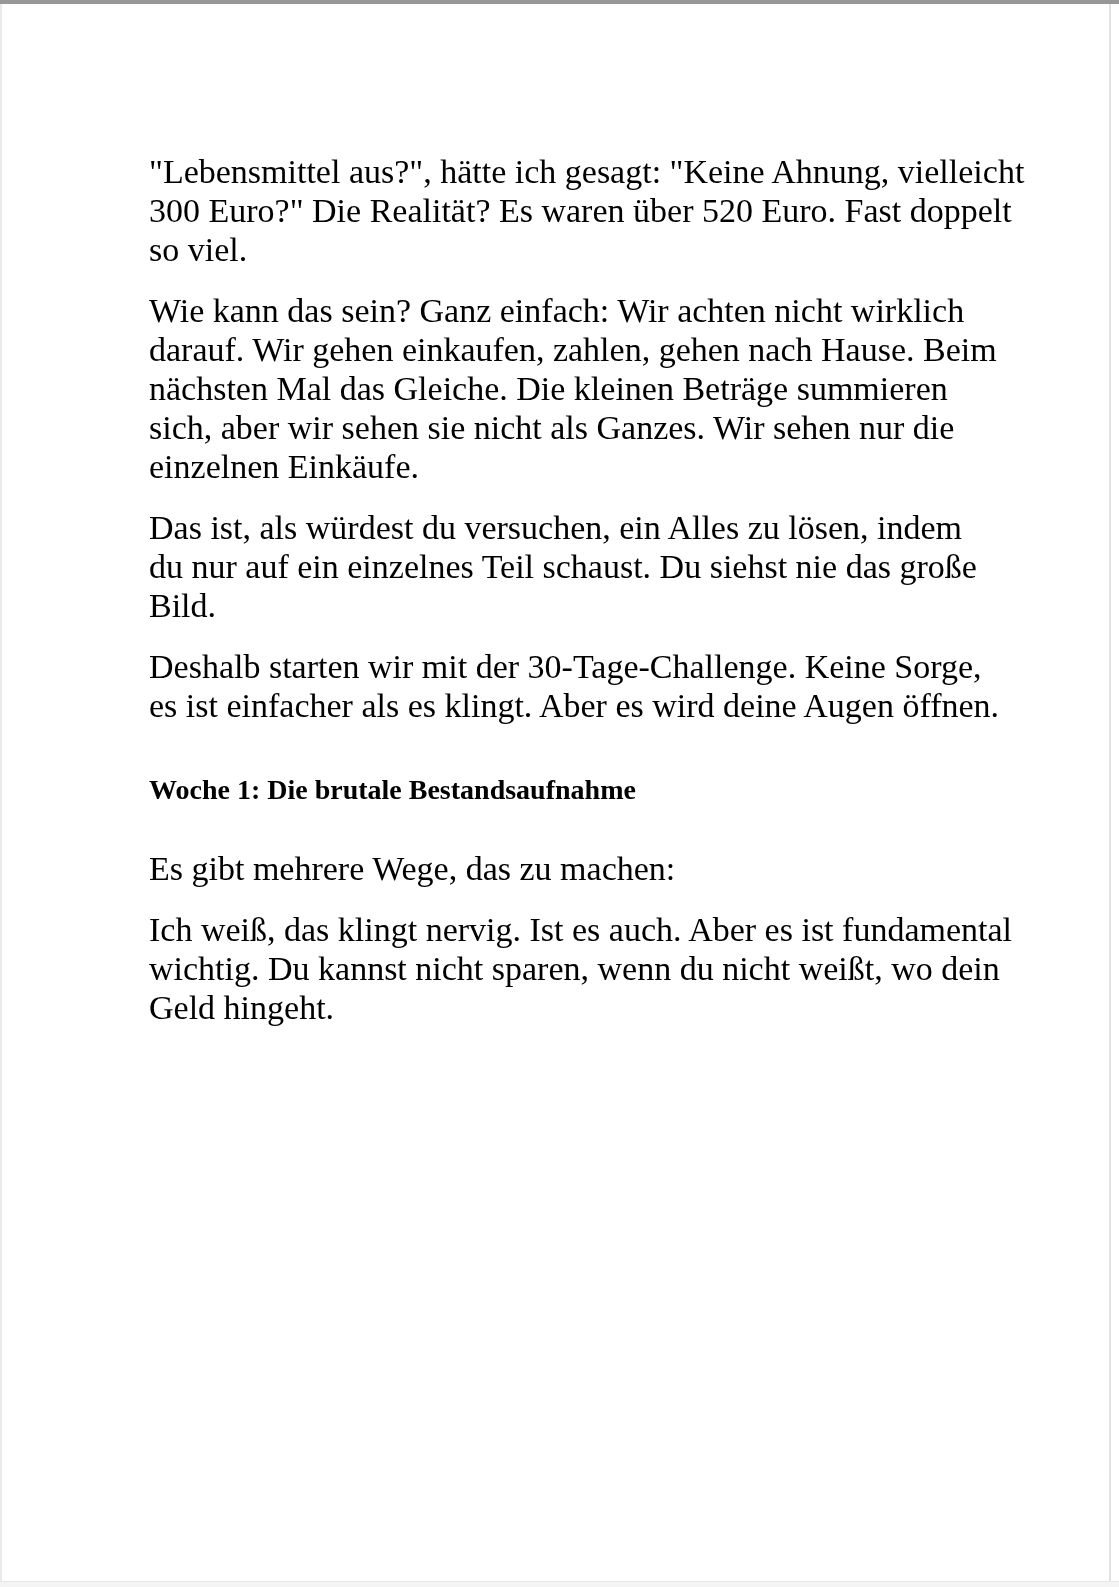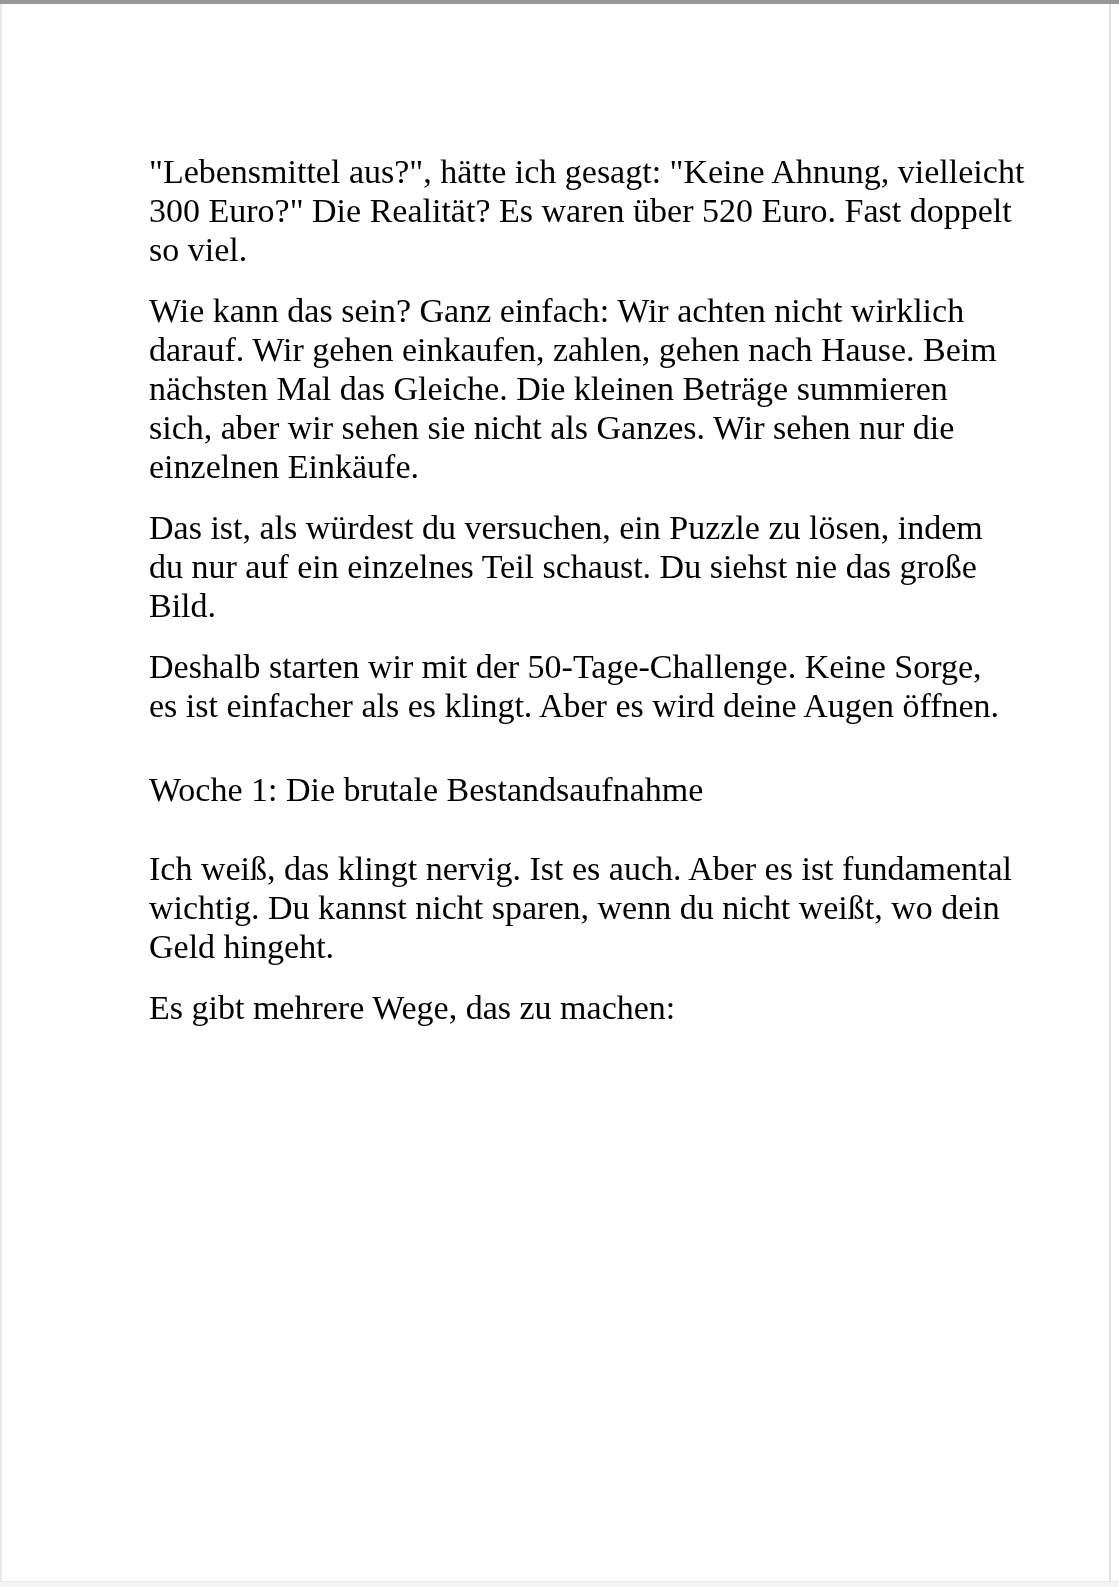--- a/index.html
+++ b/index.html
@@ -50,23 +50,23 @@
     width: 900px;
   }
   .content p {
     margin: 0 0 22px 0;
     font-size: 34px;
     line-height: 39px;
     white-space: pre-line;
   }
   .content h2 {
     margin: 43px 0 37px 0;
-    font-size: 34px;
+    font-size: 28px;
     line-height: 44px;
-    font-weight: 400;
+    font-weight: 700;
     white-space: pre-line;
   }
 </style>
 </head>
 <body>
 
 <div class="viewport">
   <div class="top-bar"></div>
   <div class="left-edge"></div>
   <div class="right-edge"></div>
@@ -74,26 +74,26 @@
 
   <div class="content">
     <p>"Lebensmittel aus?", hätte ich gesagt: "Keine Ahnung, vielleicht
 300 Euro?" Die Realität? Es waren über 520 Euro. Fast doppelt
 so viel.</p>
     <p>Wie kann das sein? Ganz einfach: Wir achten nicht wirklich
 darauf. Wir gehen einkaufen, zahlen, gehen nach Hause. Beim
 nächsten Mal das Gleiche. Die kleinen Beträge summieren
 sich, aber wir sehen sie nicht als Ganzes. Wir sehen nur die
 einzelnen Einkäufe.</p>
-    <p>Das ist, als würdest du versuchen, ein Puzzle zu lösen, indem
+    <p>Das ist, als würdest du versuchen, ein Alles zu lösen, indem
 du nur auf ein einzelnes Teil schaust. Du siehst nie das große
 Bild.</p>
-    <p>Deshalb starten wir mit der 50-Tage-Challenge. Keine Sorge,
+    <p>Deshalb starten wir mit der 30-Tage-Challenge. Keine Sorge,
 es ist einfacher als es klingt. Aber es wird deine Augen öffnen.</p>
 
     <h2>Woche 1: Die brutale Bestandsaufnahme</h2>
 
+    <p>Es gibt mehrere Wege, das zu machen:</p>
     <p>Ich weiß, das klingt nervig. Ist es auch. Aber es ist fundamental
 wichtig. Du kannst nicht sparen, wenn du nicht weißt, wo dein
 Geld hingeht.</p>
-    <p>Es gibt mehrere Wege, das zu machen:</p>
   </div>
 </div>
 
 </body></html>

